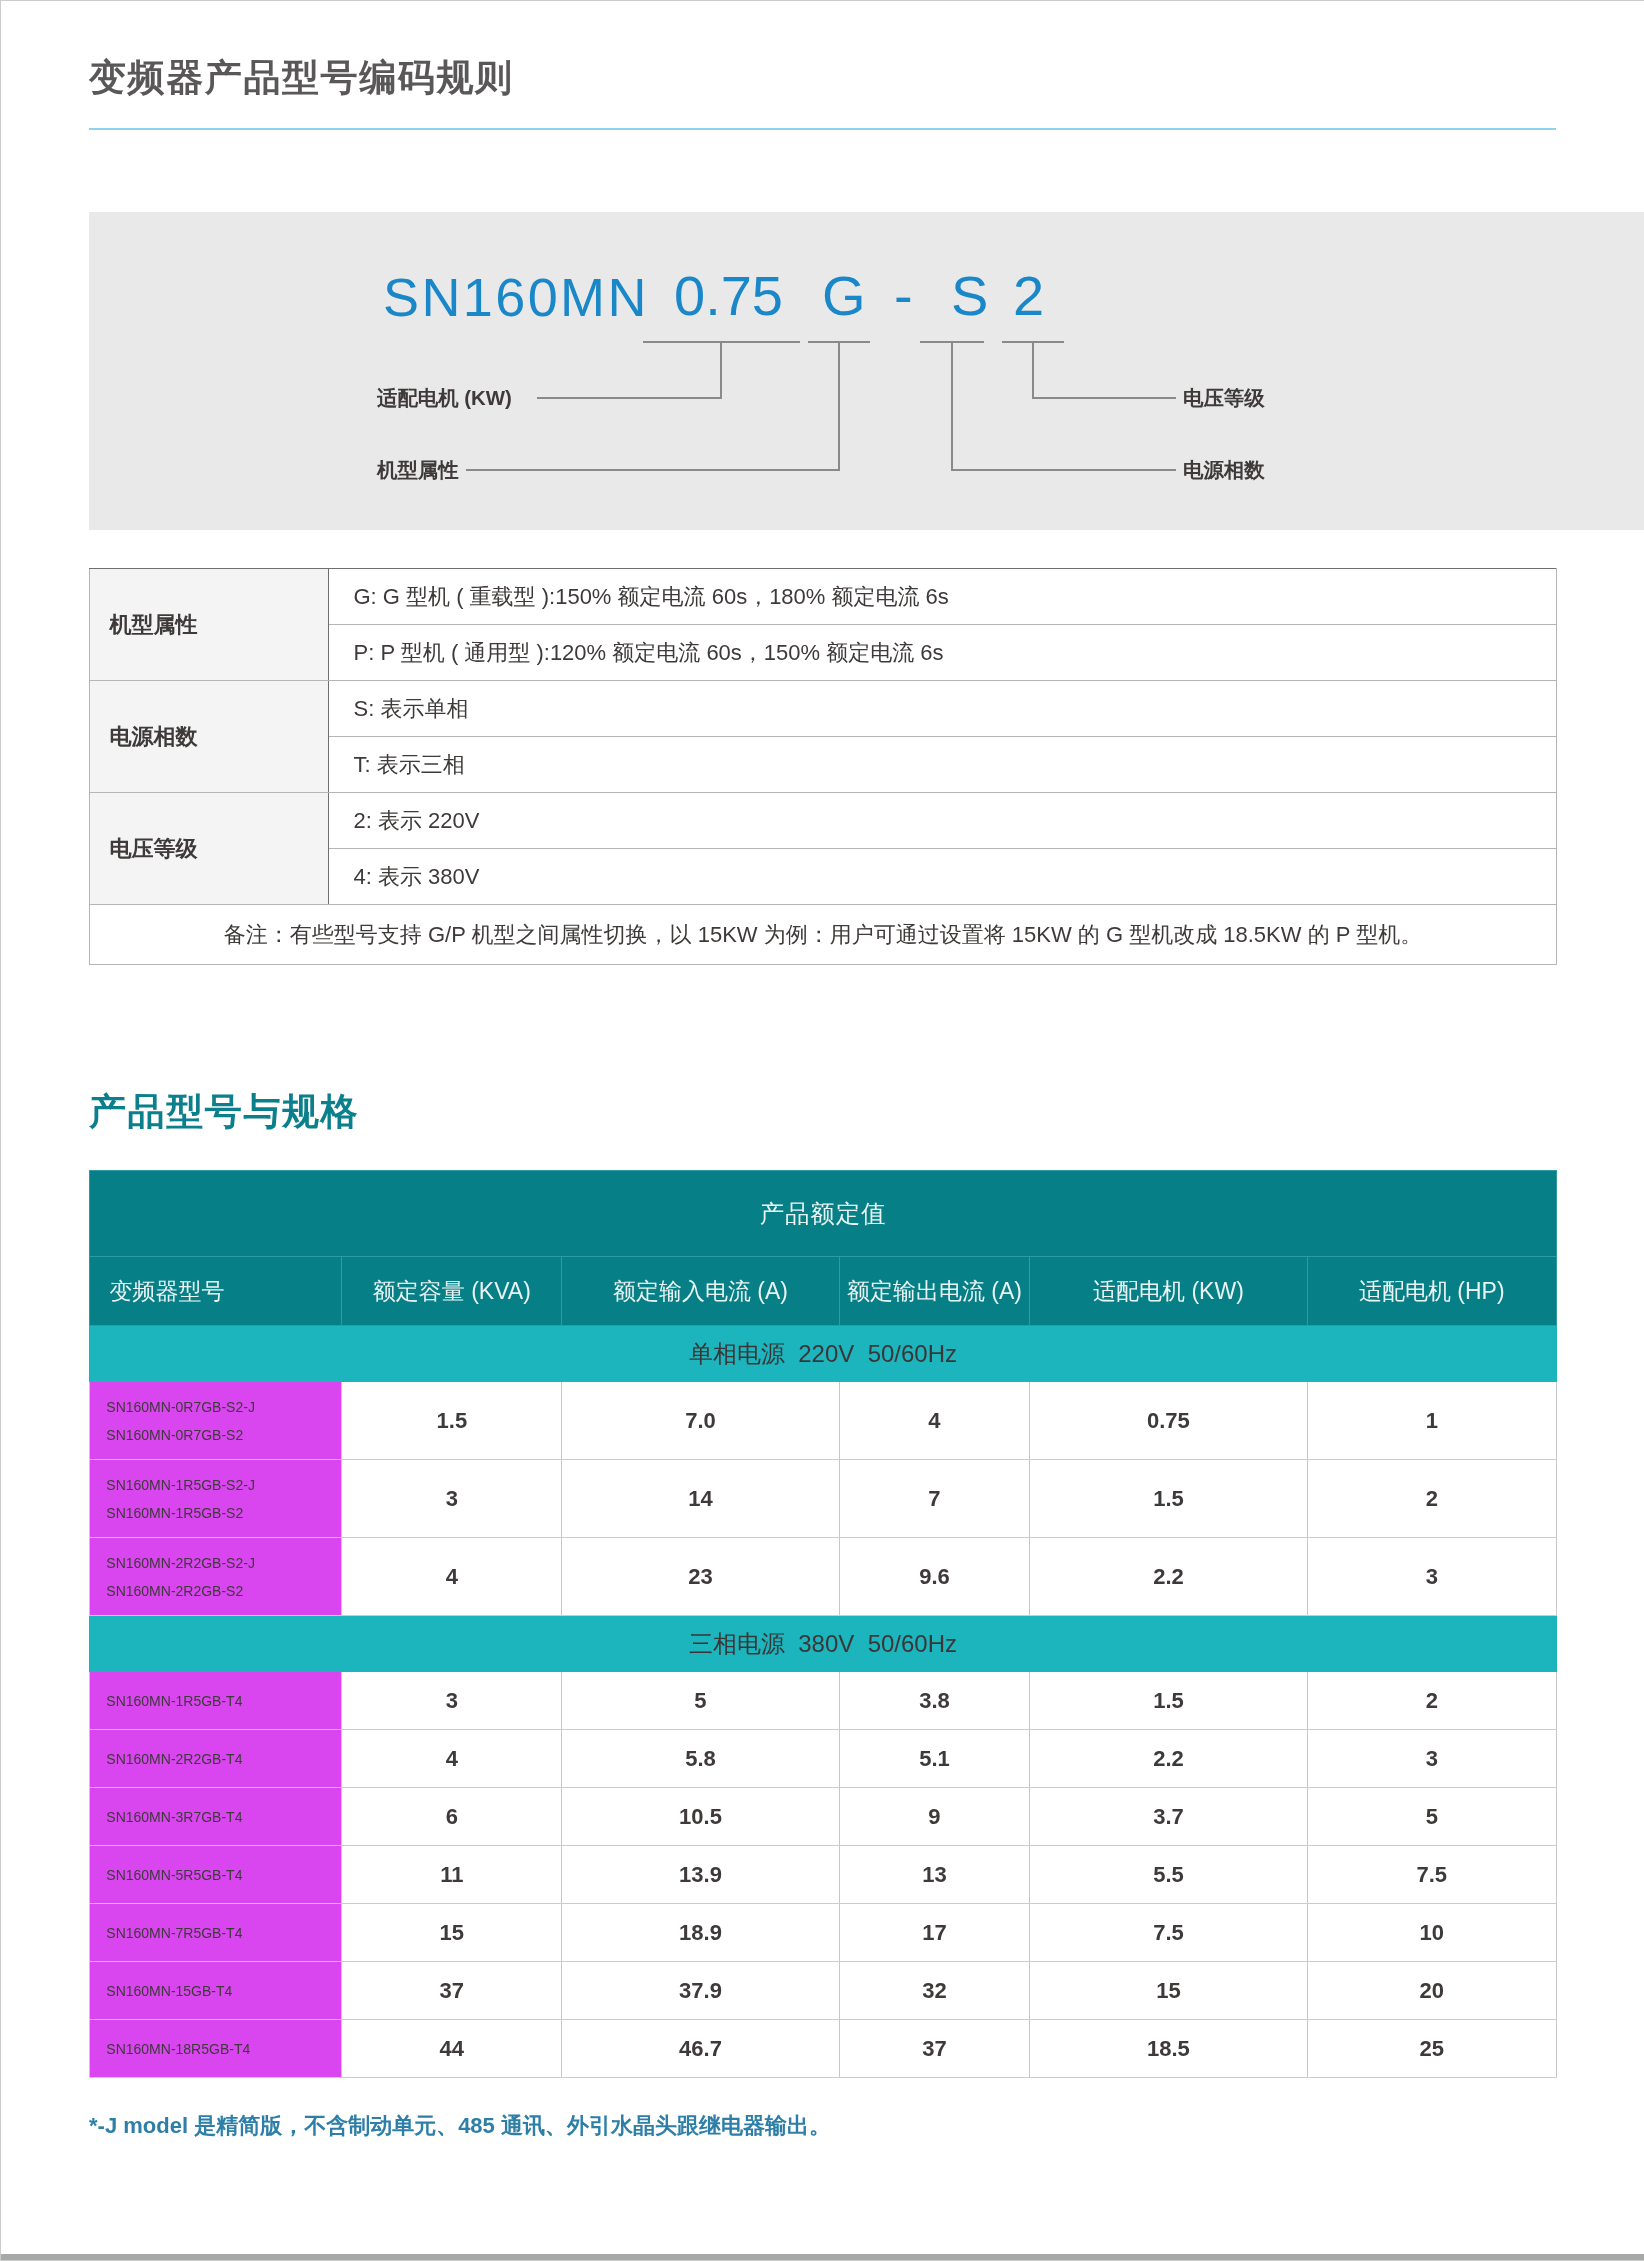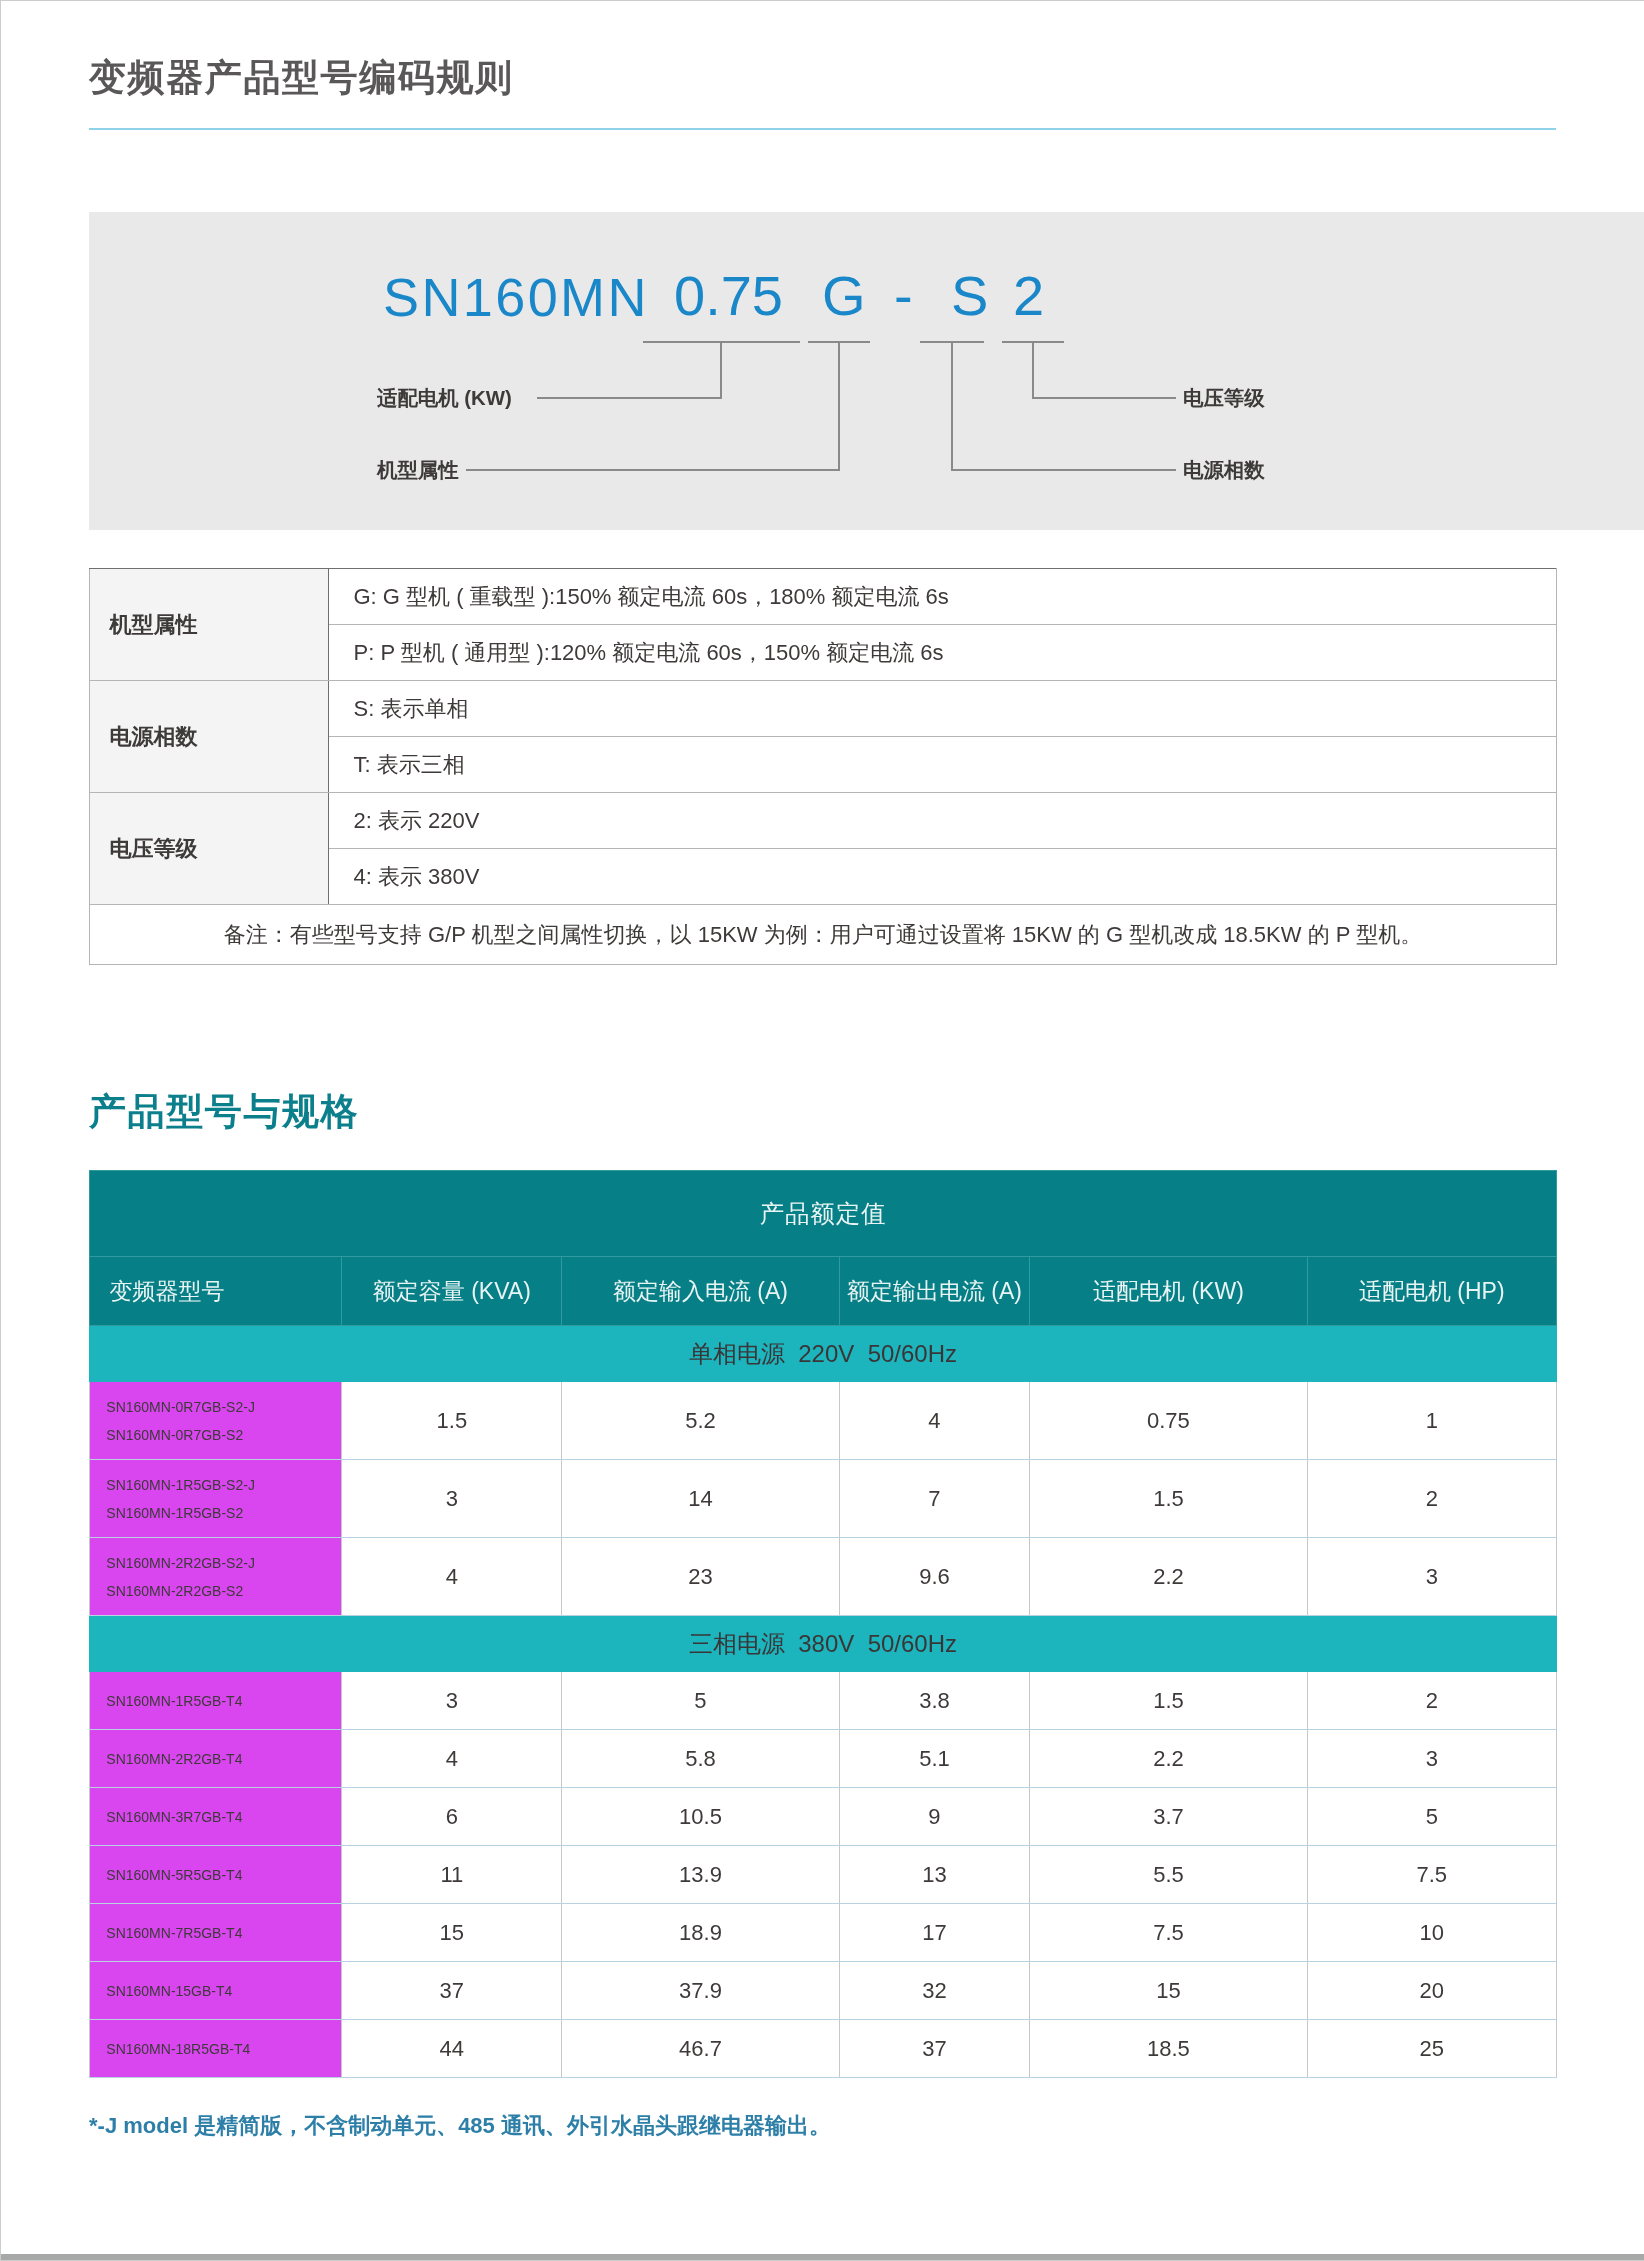--- a/index.html
+++ b/index.html
@@ -148,20 +148,21 @@
     line-height:28px;
   }
   .spec tbody td.num {
     background:#ffffff;
     border:0.8px solid #c6c7c7;
     border-top-color:#b7d2e0;
     border-bottom-color:#b7d2e0;
     text-align:center;
     font-size:22px;
     vertical-align:middle;
+    font-weight:bold;
   }
   .spec tbody tr.r1 td { height:58px; }
   .spec tbody tr.r2 td { height:78px; }
 
   
   .footnote {
     margin:33px 88px 0;
     font-size:22px;
     font-weight:600;
     color:#2e7fa8;
@@ -270,21 +271,21 @@
     <tbody id="spec-body">
         <tr class="band">
           <td colspan="6">单相电源  220V  50/60Hz</td>
         </tr>
         <tr class="r2">
           <td class="model">
             <div>SN160MN-0R7GB-S2-J</div>
             <div>SN160MN-0R7GB-S2</div>
           </td>
           <td class="num">1.5</td>
-          <td class="num">5.2</td>
+          <td class="num">7.0</td>
           <td class="num">4</td>
           <td class="num">0.75</td>
           <td class="num">1</td>
         </tr>
         <tr class="r2">
           <td class="model">
             <div>SN160MN-1R5GB-S2-J</div>
             <div>SN160MN-1R5GB-S2</div>
           </td>
           <td class="num">3</td>

